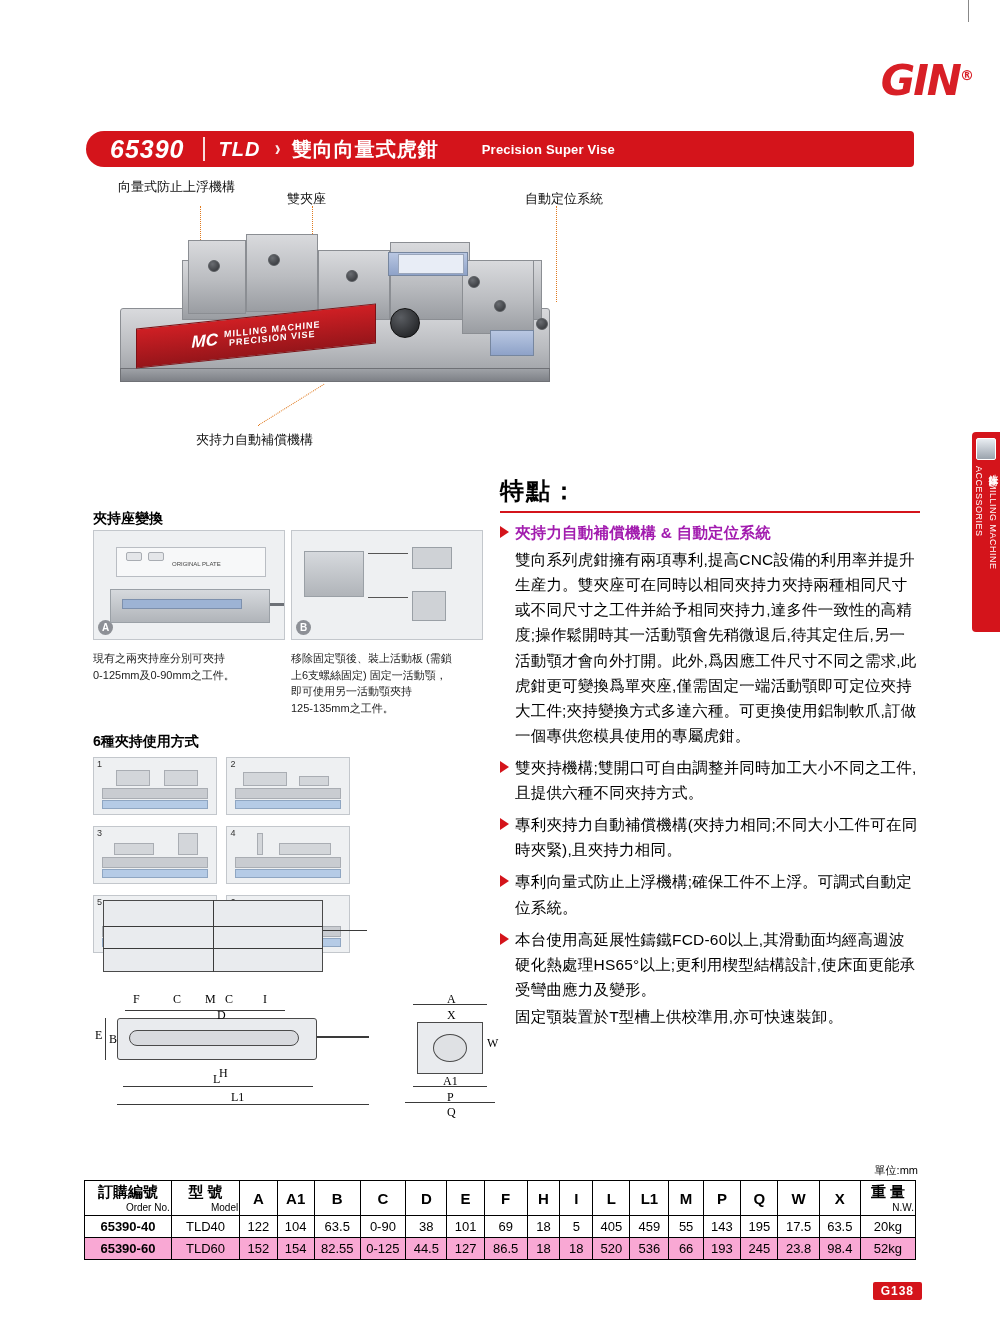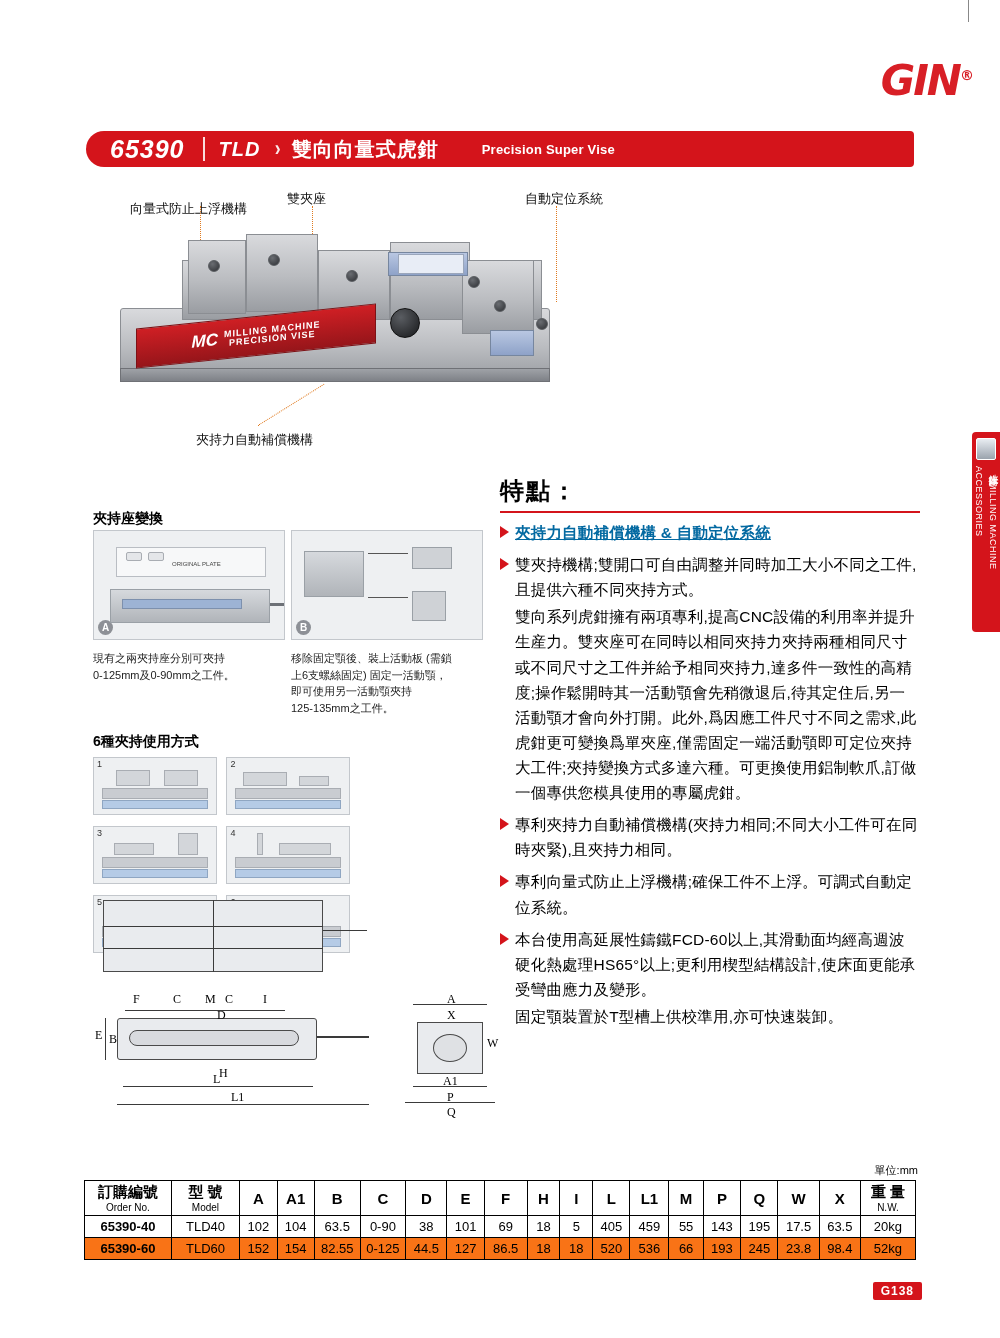--- a/index.html
+++ b/index.html
@@ -110,36 +110,36 @@
   .features { position:absolute; left:500px; top:475px; width:420px; }
   .feat-head { font-size:24px; font-weight:bold; letter-spacing:2px; }
   .hr-red { height:2px; background:#d4141b; margin-top:4px; }
   .feat-item { display:flex; margin-top:7px; }
   .tri {
     width:0;height:0;border-left:9px solid #d4141b;
     border-top:6px solid transparent;border-bottom:6px solid transparent;
     margin:6px 6px 0 0; flex:0 0 auto;
   }
   .feat-text { font-size:15.5px; line-height:1.62; letter-spacing:.2px; }
-  .feat-text.red { color:#0369a1; font-weight:bold;text-decoration:underline; }
+  .feat-text.red { color:#a21caf; font-weight:bold; }
 
   
   .unit { position:absolute; right:82px; top:1163px; font-size:11px; }
   table.spec {
     position:absolute; left:84px; top:1180px; width:832px;
     border-collapse:collapse; font-size:13px;
   }
   table.spec th, table.spec td {
     border:1px solid #000; text-align:center; padding:2px 1px; height:22px;
   }
   table.spec thead th { font-weight:bold; font-size:15px; }
-  table.spec .hcell2 { font-size:10px; font-weight:normal; }
+  table.spec .hcell2 { font-size:10px; font-weight:normal;text-align:right; }
   table.spec td.model { font-size:13px; }
   table.spec td.order { font-weight:bold; font-size:13px; }
-  table.spec tbody tr:nth-child(2) { background:#f97316;margin-top:8px; }
+  table.spec tbody tr:nth-child(2) { background:#f9a8d4;margin-top:8px; }
 
   
   .sidetab {
     position:absolute; right:0; top:432px; width:28px; height:200px;
     background:#d4141b; color:#fff;
     border-radius:4px 0 0 4px;
   }
   .sidetab .ico {
     position:absolute; left:4px; top:6px; width:20px; height:22px;
     background:linear-gradient(180deg,#e9edf2,#9aa3ad);
@@ -172,21 +172,21 @@
 
   <div class="titlebar">
     <div class="code">65390</div>
     <div class="sep1"></div>
     <div class="series">TLD</div>
     <div class="chev">›</div>
     <div class="cn">雙向向量式虎鉗</div>
     <div class="en">Precision Super Vise</div>
   </div>
 
-  <div class="callout" style="left:118px;top:200px;margin-left:12px;">向量式防止上浮機構</div>
+  <div class="callout" style="left:118px;top:178px;">向量式防止上浮機構</div>
   <div class="callout" style="left:287px;top:190px;">雙夾座</div>
   <div class="callout" style="left:525px;top:190px;">自動定位系統</div>
   <div class="callout" style="left:196px;top:431px;">夾持力自動補償機構</div>
 
   <div class="leadv" style="left:200px;top:206px;height:34px;"></div>
   <div class="lead" style="left:200px;top:240px;width:28px;"></div>
   <div class="leadv" style="left:312px;top:206px;height:44px;"></div>
   <div class="leadv" style="left:556px;top:206px;height:96px;"></div>
   <div class="lead" style="left:258px;top:425px;width:78px;transform:rotate(-32deg);transform-origin:left center;"></div>
 
@@ -346,27 +346,27 @@
   </div>
 
   <div class="features">
     <div class="feat-head">特點：</div>
     <div class="hr-red"></div>
 
     <div class="feat-item">
       <div class="tri"></div>
       <div class="feat-text red">夾持力自動補償機構 &amp; 自動定位系統</div>
     </div>
+    <div class="feat-item" style="margin-top:2px;">
+      <div class="tri" style="visibility:hidden;"></div>
+      <div class="feat-text">雙向系列虎鉗擁有兩項專利,提高CNC設備的利用率并提升生産力。雙夾座可在同時以相同夾持力夾持兩種相同尺寸或不同尺寸之工件并給予相同夾持力,達多件一致性的高精度;操作鬆開時其一活動顎會先稍微退后,待其定住后,另一活動顎才會向外打開。此外,爲因應工件尺寸不同之需求,此虎鉗更可變換爲單夾座,僅需固定一端活動顎即可定位夾持大工件;夾持變換方式多達六種。可更換使用鋁制軟爪,訂做一個專供您模具使用的專屬虎鉗。</div>
+    </div>
     <div class="feat-item">
       <div class="tri"></div>
       <div class="feat-text">雙夾持機構;雙開口可自由調整并同時加工大小不同之工件,且提供六種不同夾持方式。</div>
-    </div>
-    <div class="feat-item" style="margin-top:2px;">
-      <div class="tri" style="visibility:hidden;"></div>
-      <div class="feat-text">雙向系列虎鉗擁有兩項專利,提高CNC設備的利用率并提升生産力。雙夾座可在同時以相同夾持力夾持兩種相同尺寸或不同尺寸之工件并給予相同夾持力,達多件一致性的高精度;操作鬆開時其一活動顎會先稍微退后,待其定住后,另一活動顎才會向外打開。此外,爲因應工件尺寸不同之需求,此虎鉗更可變換爲單夾座,僅需固定一端活動顎即可定位夾持大工件;夾持變換方式多達六種。可更換使用鋁制軟爪,訂做一個專供您模具使用的專屬虎鉗。</div>
     </div>
     <div class="feat-item">
       <div class="tri"></div>
       <div class="feat-text">專利夾持力自動補償機構(夾持力相同;不同大小工件可在同時夾緊),且夾持力相同。</div>
     </div>
     <div class="feat-item">
       <div class="tri"></div>
       <div class="feat-text">專利向量式防止上浮機構;確保工件不上浮。可調式自動定位系統。</div>
     </div>
     <div class="feat-item">
@@ -419,21 +419,21 @@
         <th style="width:60px;">
           <div>重 量</div>
           <div class="hcell2">N.W.</div>
         </th>
       </tr>
     </thead>
     <tbody>
       <tr>
         <td class="order">65390-40</td>
         <td class="model">TLD40</td>
-        <td>102</td>
+        <td>122</td>
         <td>104</td>
         <td>63.5</td>
         <td>0-90</td>
         <td>38</td>
         <td>101</td>
         <td>69</td>
         <td>18</td>
         <td>5</td>
         <td>405</td>
         <td>459</td>

